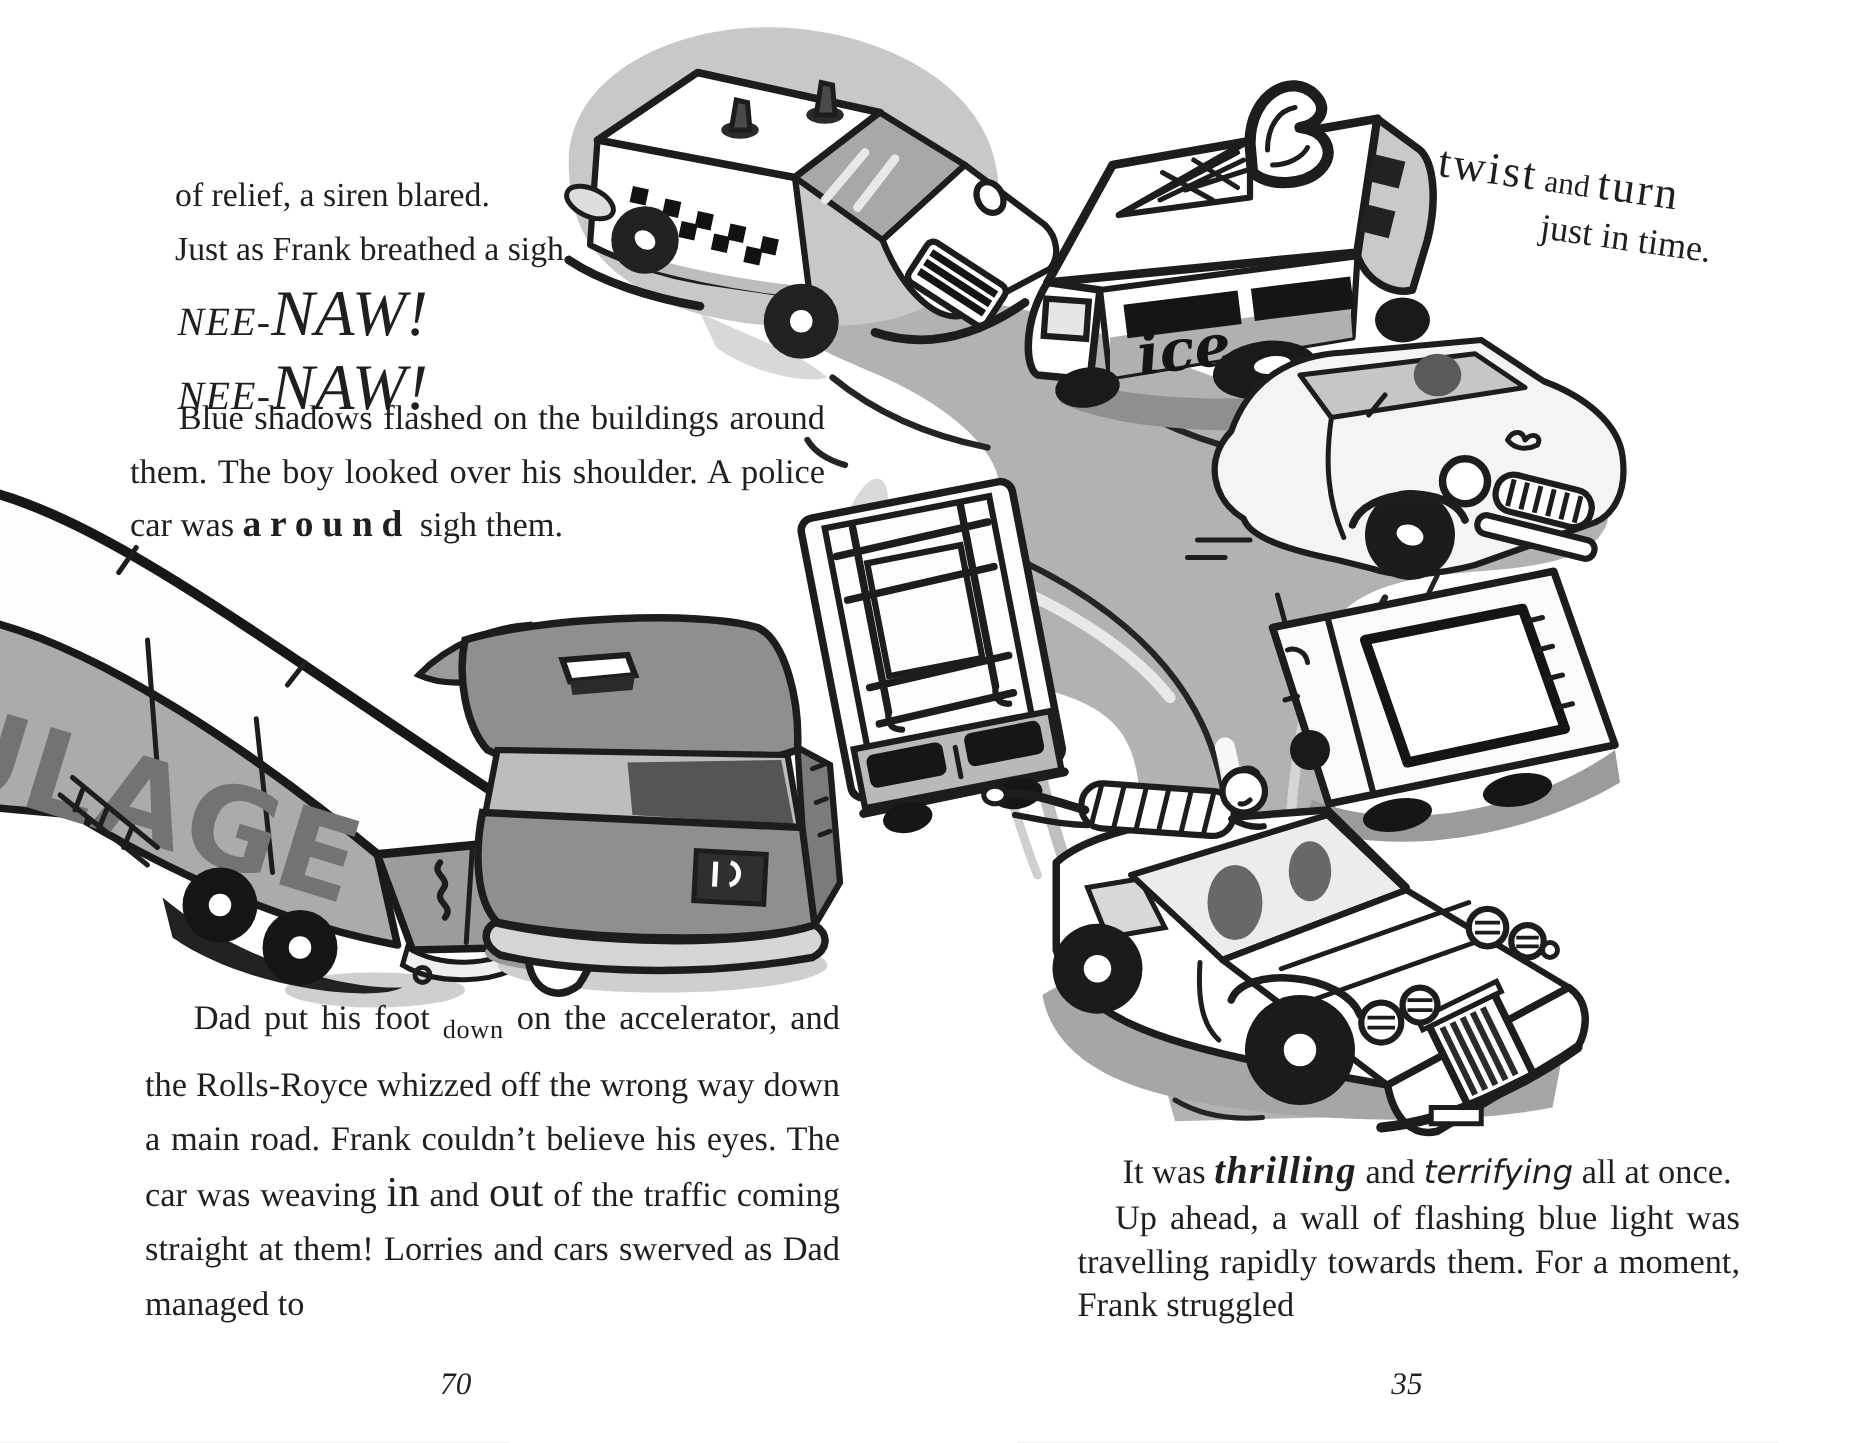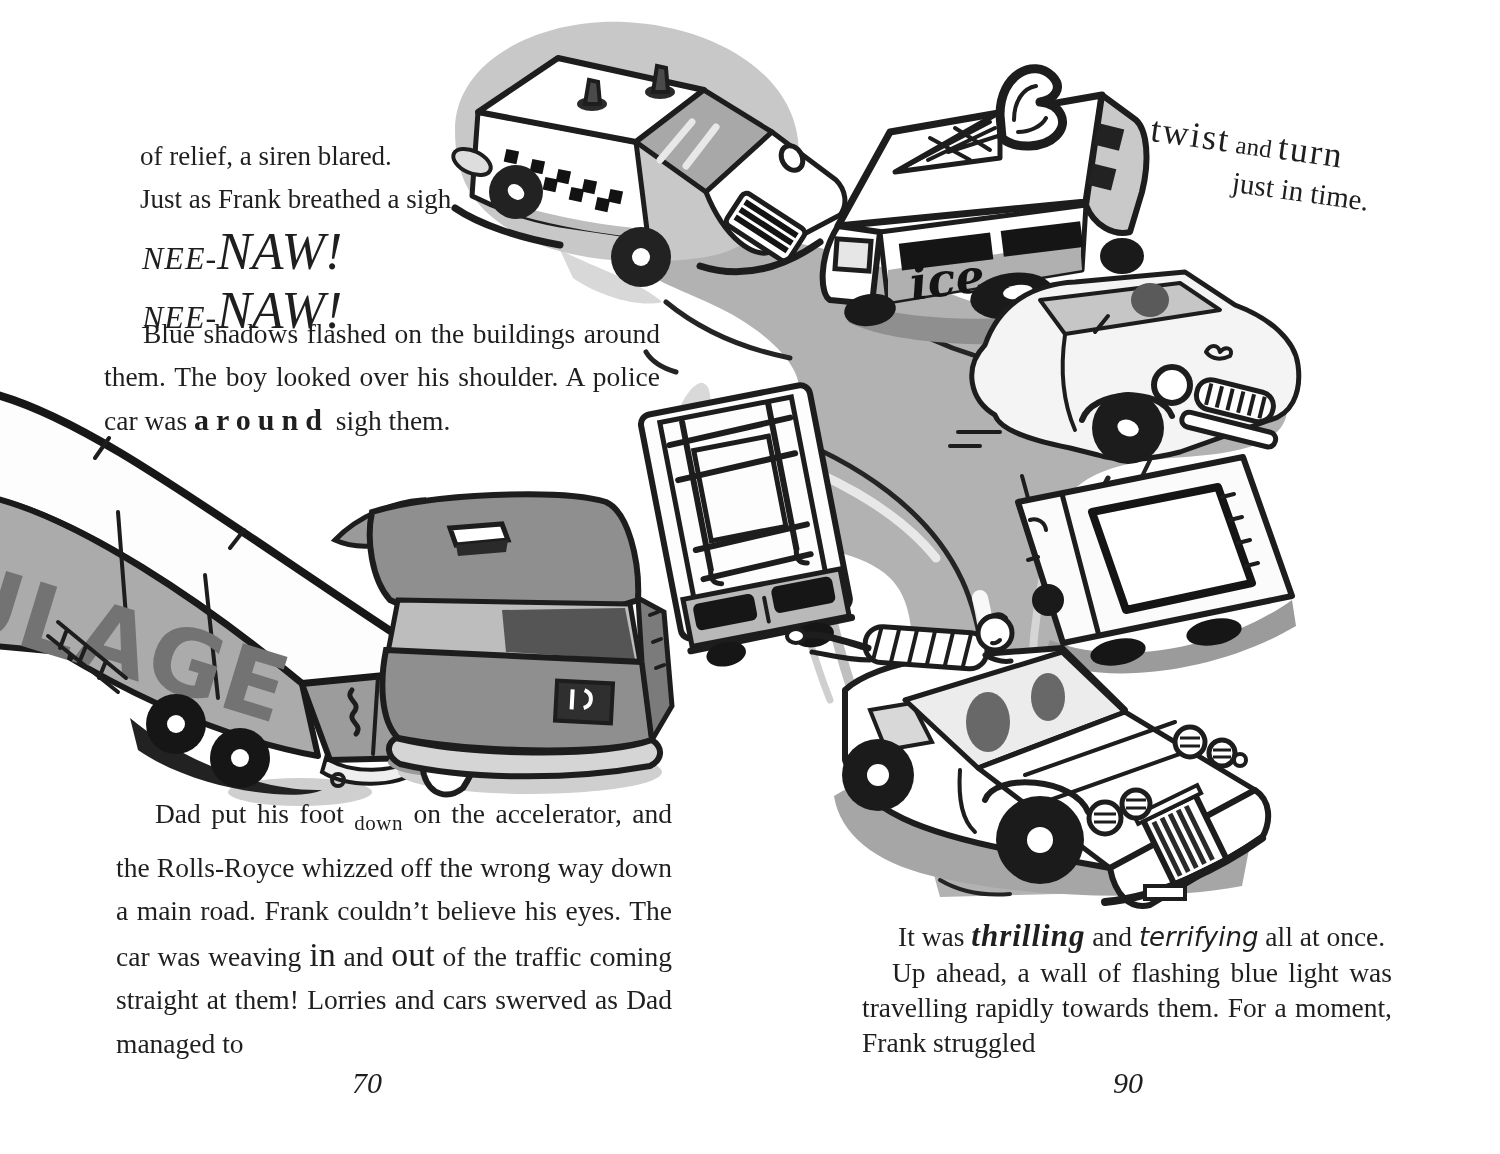--- a/index.html
+++ b/index.html
@@ -23,21 +23,21 @@
   #para34{left:862px;top:878px;width:530px;font-size:27.5px;line-height:35px;margin-top:40px;}
   #para34 p{margin:0;}
   #para3{text-indent:36px;}
   #para4{text-align:justify;text-indent:30px;}
   .thrilling{font-weight:700;font-style:italic;font-size:31px;letter-spacing:1px;}
   .terrifying{font-family:"DejaVu Sans", sans-serif;font-style:italic;font-size:26px;}
   #caption{left:1154px;top:108px;transform:rotate(8deg);transform-origin:top left;}
   .cap-big{font-size:36px;letter-spacing:2px;}
   .cap-sm{font-size:25px;}
   #caption .line2{display:block;margin-left:88px;margin-top:4px;font-size:29px;}
-  .pagenum{font-style:italic;font-size:30px;}
+  .pagenum{font-style:italic;font-size:25px;margin-top:28px;}
   #pn-left{left:352px;top:1066px;}
   #pn-right{left:1113px;top:1066px;}
 </style>
 </head>
 <body>
 
 <div id="spread">
 
 <svg id="art" width="1500" height="1154" viewBox="0 0 1500 1154">
 
@@ -321,15 +321,15 @@
     <span class="cap-big">twist</span><span class="cap-sm"> and </span><span class="cap-big">turn</span>
     <span class="line2">just in time.</span>
   </div>
 
   <div id="para34" class="txt">
     <p id="para3"><span>It was </span><span class="thrilling">thrilling</span><span> and </span><span class="terrifying">terrifying</span><span> all at once.</span></p>
     <p id="para4">Up ahead, a wall of flashing blue light was travelling rapidly towards them. For a moment, Frank struggled</p>
   </div>
 
   <div id="pn-left" class="txt pagenum">70</div>
-  <div id="pn-right" class="txt pagenum">90</div>
+  <div id="pn-right" class="txt pagenum">35</div>
 
 </div>
 
 </body></html>

